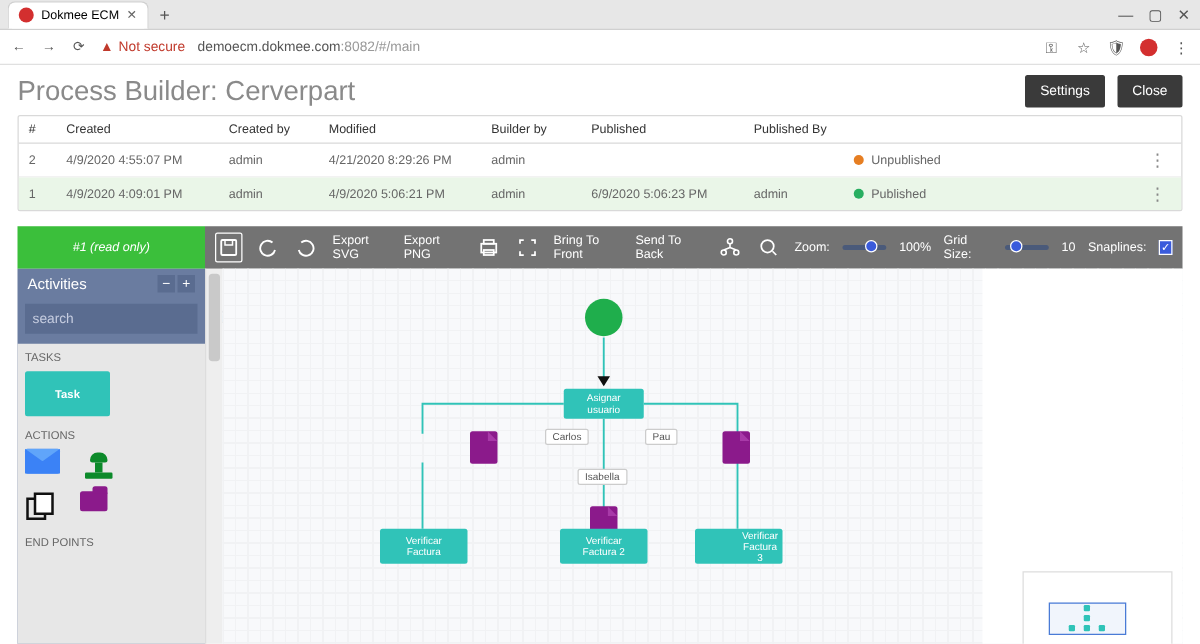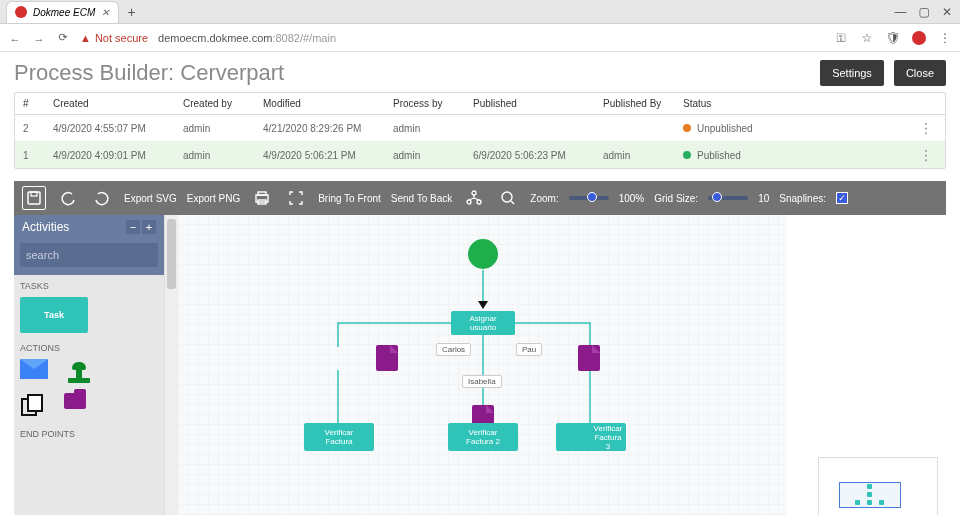--- a/index.html
+++ b/index.html
@@ -1,20 +1,20 @@
 <!DOCTYPE html>
 <html><head>
 <meta charset="utf-8">
 <style>
   * { box-sizing: border-box; margin: 0; padding: 0; }
   html, body { width: 960px; height: 515px; font-family: Arial, Helvetica, sans-serif; background: #fff; overflow: hidden; }
 
   
   .chrome-tabs { height: 24px; background: #e7e7e7; display: flex; align-items: center; border-bottom: 1px solid #d0d0d0; }
-  .tab { display: flex; align-items: center; background: #fff; height: 22px; margin-left: 6px; border-radius: 6px 6px 0 0; padding: 0 8px; font-size: 10px; gap: 6px; border: 1px solid #d0d0d0; border-bottom: none; font-style: italic; }
+  .tab { display: flex; align-items: center; background: #fff; height: 22px; margin-left: 6px; border-radius: 6px 6px 0 0; padding: 0 8px; font-size: 10px; gap: 6px; border: 1px solid #d0d0d0; border-bottom: none; }
   .tab-fav { width: 12px; height: 12px; background: #d32f2f; border-radius: 50%; }
   .tab-close { font-size: 10px; color: #666; cursor: pointer; }
   .new-tab { width: 18px; height: 18px; display:flex; align-items:center; justify-content:center; font-size:14px; color:#555; margin-left:4px; cursor:pointer; }
   .win-controls { margin-left: auto; display:flex; gap:12px; padding-right:8px; color:#555; font-size:12px; }
   .win-controls span { cursor:pointer; }
 
   .chrome-addr { height: 28px; background: #fff; display:flex; align-items:center; gap:10px; padding:0 8px; border-bottom:1px solid #e0e0e0; font-size:11px; color:#555; }
   .chrome-addr .icon { width:14px; text-align:center; cursor:pointer; }
   .not-secure { color:#c0392b; display:flex; align-items:center; gap:4px; font-size:11px; }
   .not-secure-ico { color:#c0392b; }
@@ -148,24 +148,23 @@
   <div class="hdr-btn">Settings</div>
   <div class="hdr-btn">Close</div>
 </div>
 
 <div class="tbl">
   <div class="tbl-head">
     <span>#</span>
     <span>Created</span>
     <span>Created by</span>
     <span>Modified</span>
-    <span>Process by</span>
+    <span>Builder by</span>
     <span>Published</span>
     <span>Published By</span>
-    <span>Status</span>
     <span></span>
   </div>
   <div class="tbl-row">
     <span>2</span>
     <span>4/9/2020 4:55:07 PM</span>
     <span>admin</span>
     <span>4/21/2020 8:29:26 PM</span>
     <span>admin</span>
     <span></span>
     <span></span>
@@ -185,20 +184,21 @@
     <span>admin</span>
     <span class="status-cell">
       <span class="dot" style="background:#27ae60"></span>
       <span>Published</span>
     </span>
     <span class="kebab">⋮</span>
   </div>
 </div>
 
 <div class="toolbar">
+  <div class="tb-vers">#1 (read only)</div>
   <div class="tb-main">
     <div class="tb-ic tb-save">
       <svg width="14" height="14">
           <rect x="1" y="1" width="12" height="12" rx="1" stroke-width="1.5"></rect>
           <rect x="4" y="1" width="6" height="4" stroke-width="1.2"></rect>
         </svg>
     </div>
     <div class="tb-ic">
       <svg width="16" height="16">
           <path d="M12 4 A6 6 0 1 0 14 10" stroke-width="1.5"></path>

